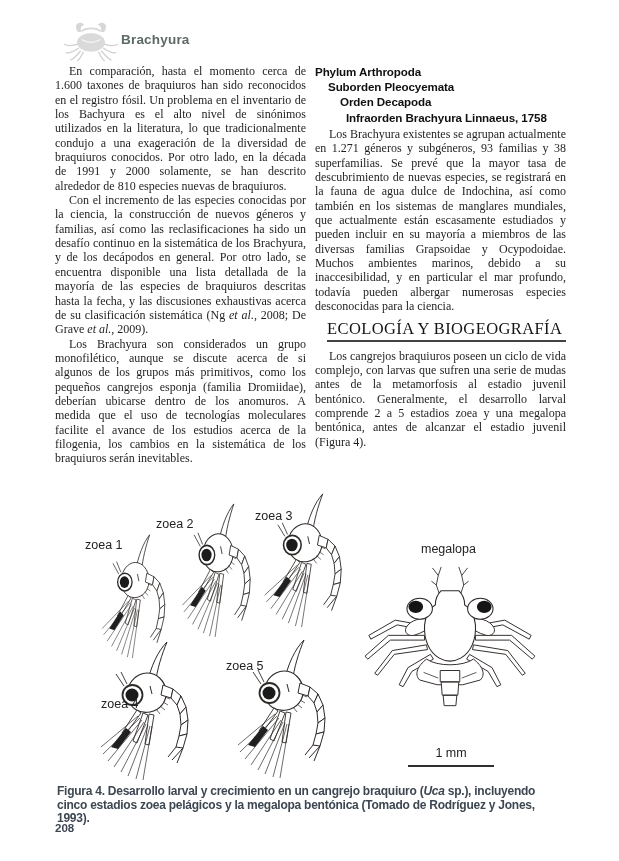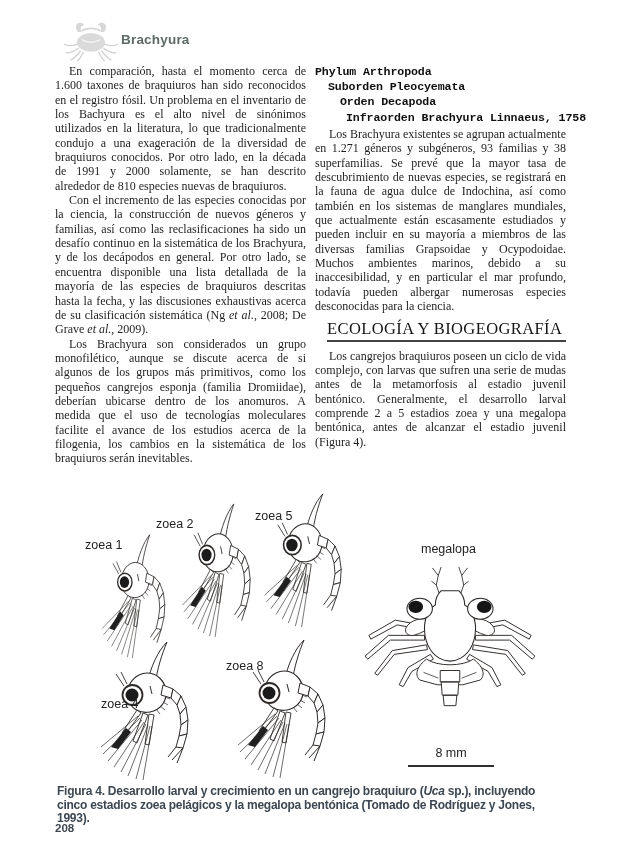--- a/index.html
+++ b/index.html
@@ -21,21 +21,21 @@
   
   .col{position:absolute;width:251px;font-size:12px;line-height:14.35px;
        text-align:justify;color:#1e1e1e;}
   .col p{margin:0;text-indent:14px;}
   .left-col{left:55px;top:64px;}
   .right-col{left:315px;top:64px;}
   .italic{font-style:italic;}
 
   
   .taxonomy{
-    font-family:Liberation Mono, monospace;font-weight:bold;
+    font-family:Liberation Sans, sans-serif;font-weight:bold;
     font-size:11.6px;line-height:15.2px;color:#101010;
     letter-spacing:-0.1px;text-align:left;margin-bottom:2px;
   }
   .tax-line{display:block;white-space:nowrap;}
   .tax-line:nth-child(2){margin-left:13px;}
   .tax-line:nth-child(3){margin-left:25px;}
   .tax-line:nth-child(4){margin-left:31px;}
   .tax-line:nth-child(5){margin-left:45px;}
   .tax-line:nth-child(6){margin-left:56px;}
 
@@ -194,26 +194,26 @@
       </svg>
     <svg class="fig-drawing" style="left:235px;top:638px;width:100px;height:140px" viewBox="0 0 100 140" preserveAspectRatio="none">
         <use href="#zoea"></use>
       </svg>
     <svg class="fig-drawing" style="left:362px;top:566px;width:176px;height:152px" viewBox="0 0 180 160" preserveAspectRatio="none">
         <use href="#megalopa-sym"></use>
       </svg>
 
     <span class="fig-label" style="left:85px;top:538px">zoea 1</span>
     <span class="fig-label" style="left:156px;top:517px">zoea 2</span>
-    <span class="fig-label" style="left:255px;top:509px">zoea 5</span>
+    <span class="fig-label" style="left:255px;top:509px">zoea 3</span>
     <span class="fig-label" style="left:101px;top:697px">zoea 4</span>
-    <span class="fig-label" style="left:226px;top:659px">zoea 8</span>
+    <span class="fig-label" style="left:226px;top:659px">zoea 5</span>
     <span class="fig-label" style="left:421px;top:542px">megalopa</span>
 
-    <div class="scalebar-text">8 mm</div>
+    <div class="scalebar-text">1 mm</div>
     <div class="scalebar-line"></div>
   </div>
 
   <div class="caption"><span>Figura 4. Desarrollo larval y crecimiento en un cangrejo braquiuro (</span><span class="italic">Uca</span><span> sp.), incluyendo cinco estadios zoea pelágicos y la megalopa bentónica (Tomado de Rodríguez y Jones, 1993).</span></div>
 
   <div class="page-number">208</div>
 
 </div>
 
 </body></html>

